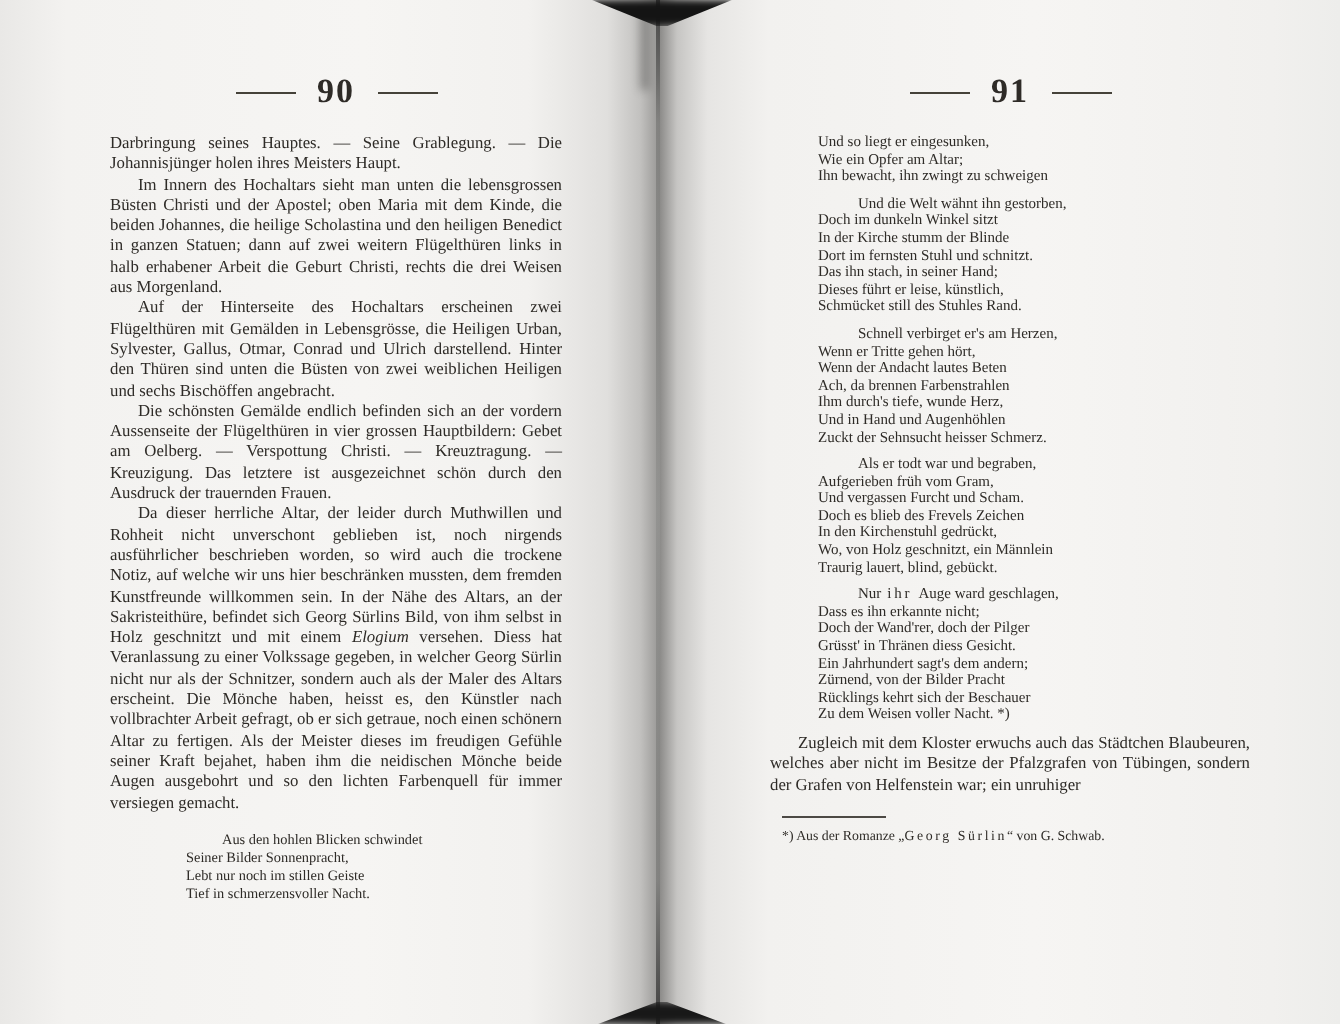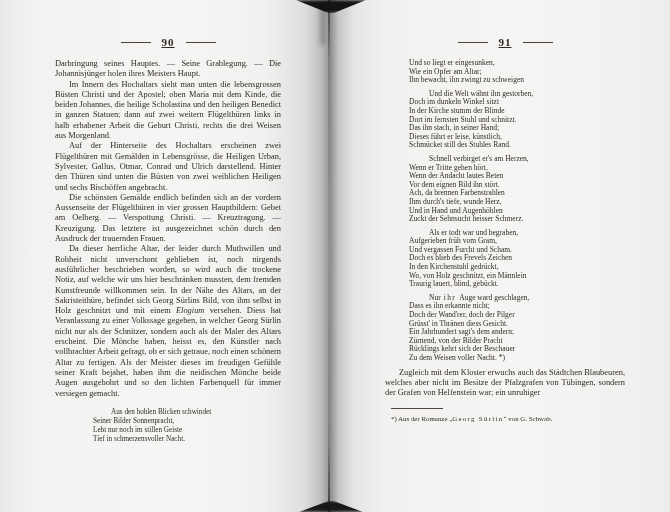--- a/index.html
+++ b/index.html
@@ -37,21 +37,21 @@
   .gutter-streak {
     position:absolute; left:320px; top:5px; width:5px; height:40px;
     background:#4d4d4b; filter:blur(2.5px); opacity:.45;
   }
   
   .content { position:absolute; top:36px; }
   .page-left  .content { left:55px;  width:226px; }
   .page-right .content { left:55px;  width:240px; }
 
   .pagehead { display:flex; align-items:center; justify-content:center; gap:11px; margin-bottom:11px; }
-  .pagehead .num  { font-size:11px; letter-spacing:1px; font-weight:bold;text-decoration:underline; }
+  .pagehead .num  { font-size:17px; letter-spacing:1px; font-weight:bold; }
   .pagehead .rule { width:30px; height:1px; background:#454239; margin-top:1px; }
 
   .prose { font-size:8.4px; line-height:10.3px; text-align:justify; }
   .prose p { margin:0; }
   .prose p.ind { text-indent:14px; }
   .it { font-style:italic; }
 
   .poem-left { margin:9px 0 0 38px; font-size:7.2px; line-height:9px; }
   .poem-left .first { text-indent:18px; }
 
@@ -113,21 +113,20 @@
           <div>In der Kirche stumm der Blinde</div>
           <div>Dort im fernsten Stuhl und schnitzt.</div>
           <div>Das ihn stach, in seiner Hand;</div>
           <div>Dieses führt er leise, künstlich,</div>
           <div>Schmücket still des Stuhles Rand.</div>
         </div>
         <div class="stanza">
           <div class="first">Schnell verbirget er's am Herzen,</div>
           <div>Wenn er Tritte gehen hört,</div>
           <div>Wenn der Andacht lautes Beten</div>
-          <div>Vor dem eignen Bild ihn stört.</div>
           <div>Ach, da brennen Farbenstrahlen</div>
           <div>Ihm durch's tiefe, wunde Herz,</div>
           <div>Und in Hand und Augenhöhlen</div>
           <div>Zuckt der Sehnsucht heisser Schmerz.</div>
         </div>
         <div class="stanza">
           <div class="first">Als er todt war und begraben,</div>
           <div>Aufgerieben früh vom Gram,</div>
           <div>Und vergassen Furcht und Scham.</div>
           <div>Doch es blieb des Frevels Zeichen</div>

